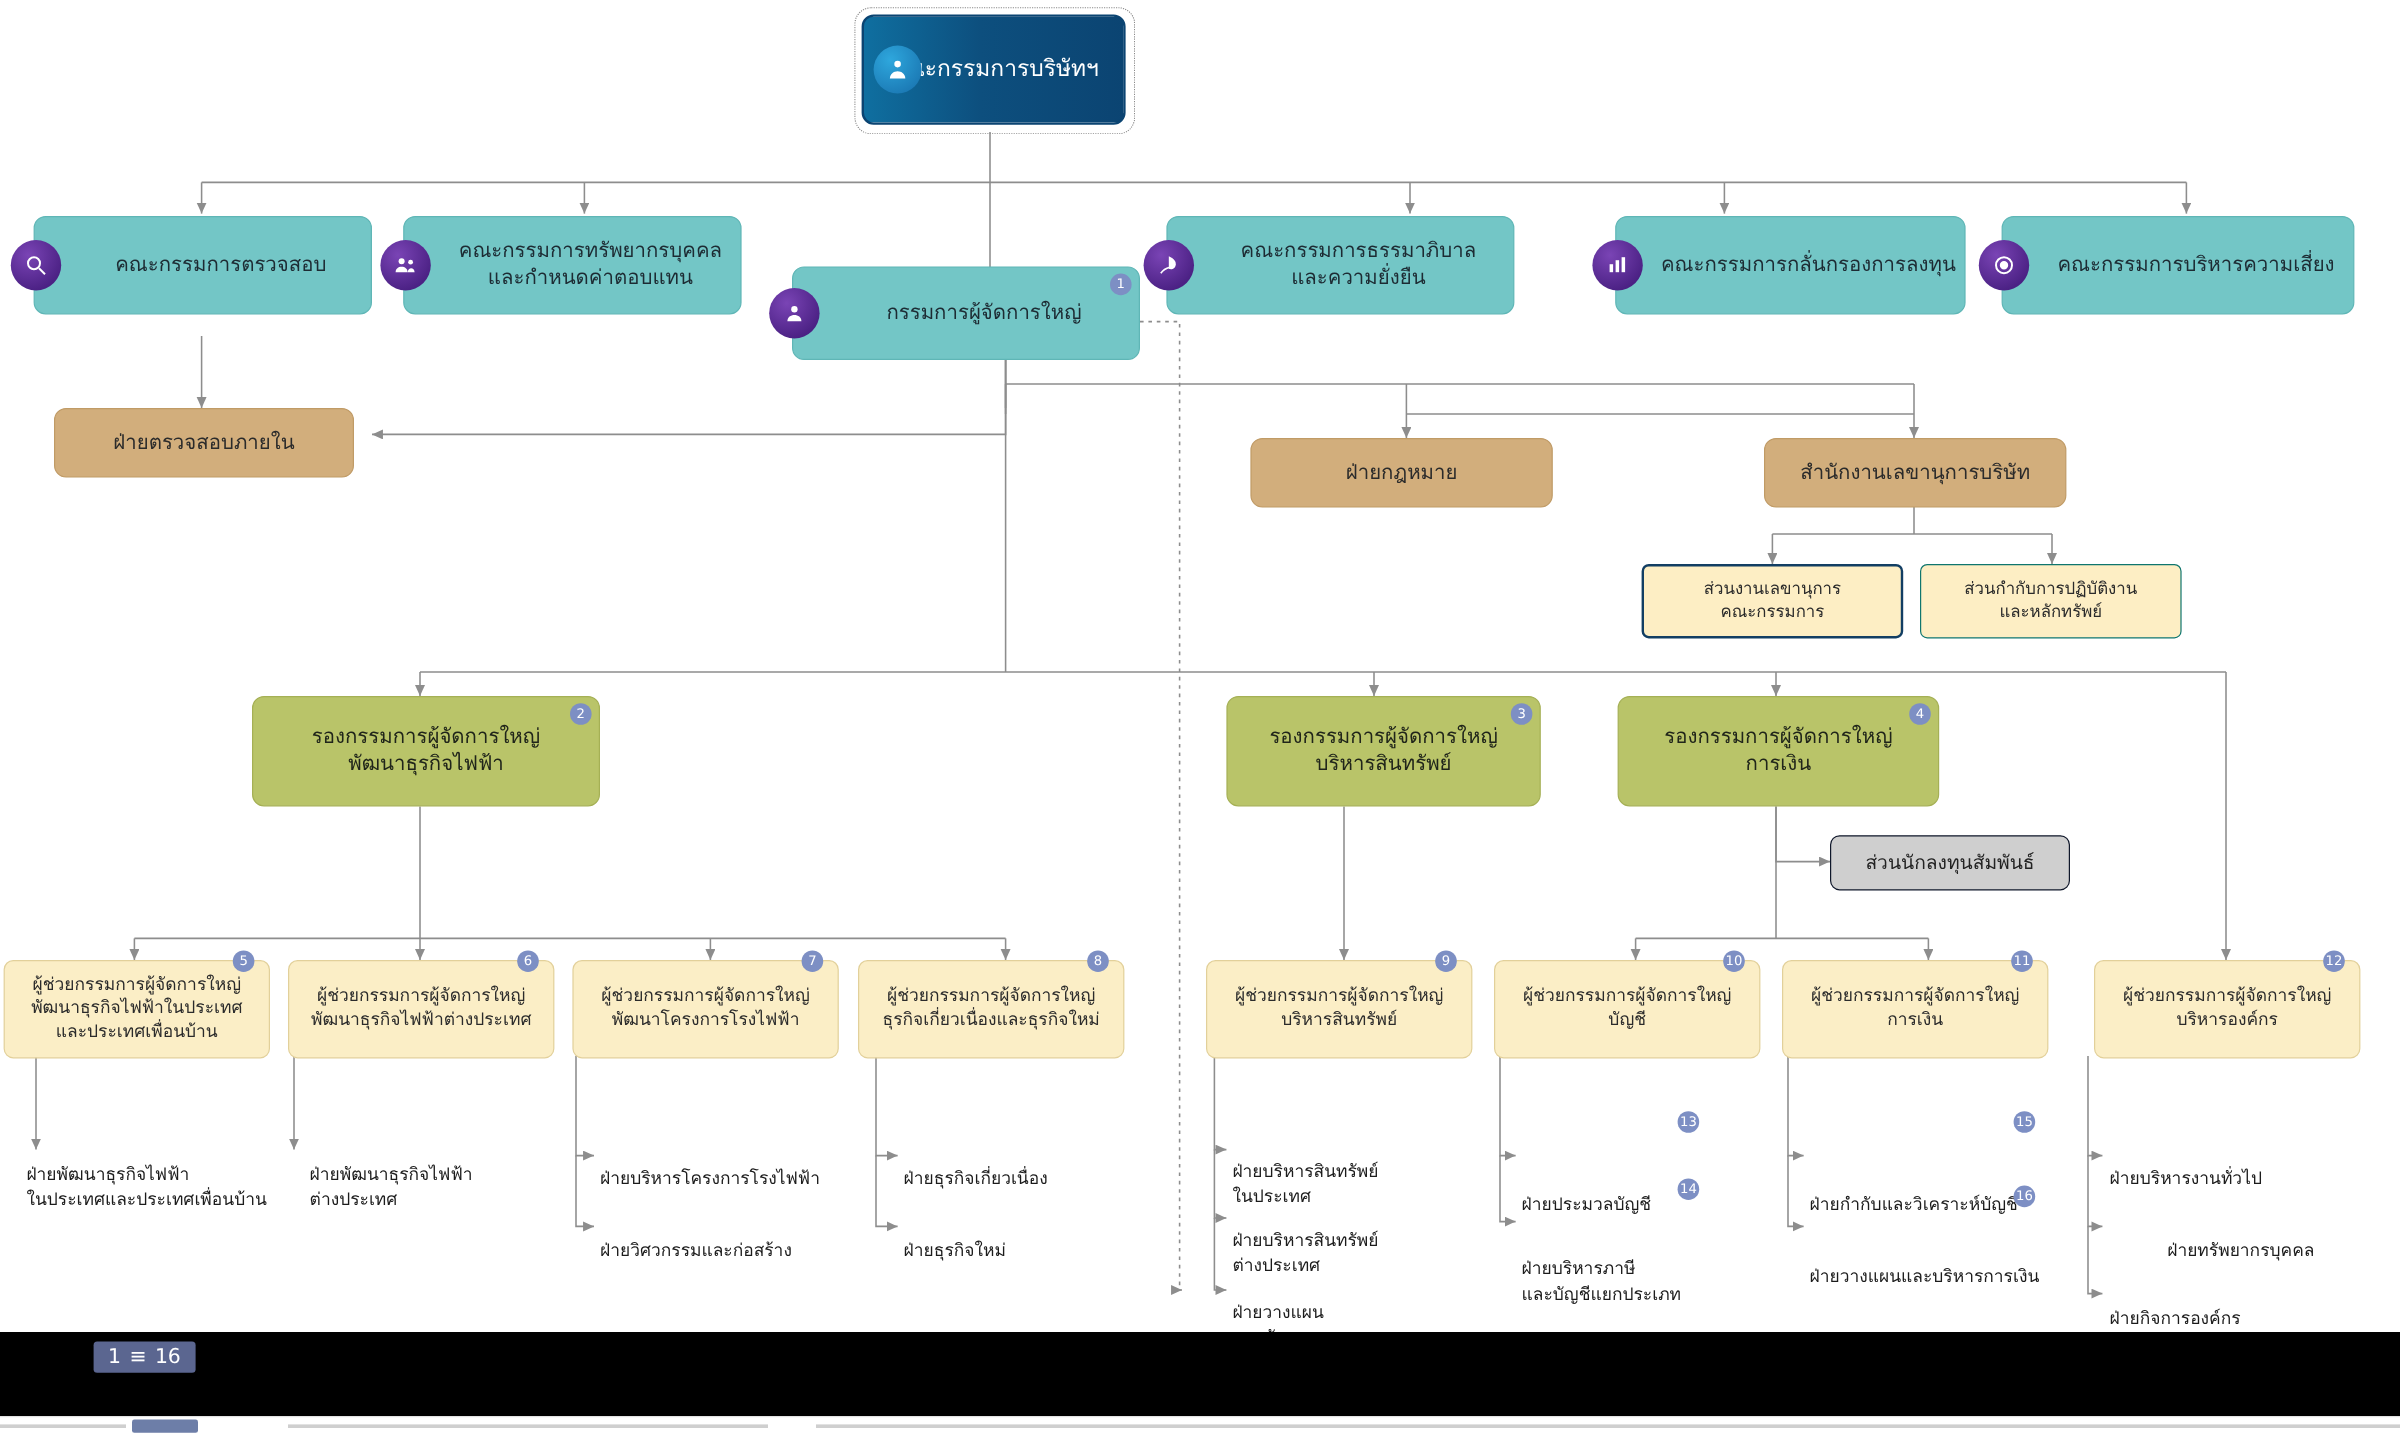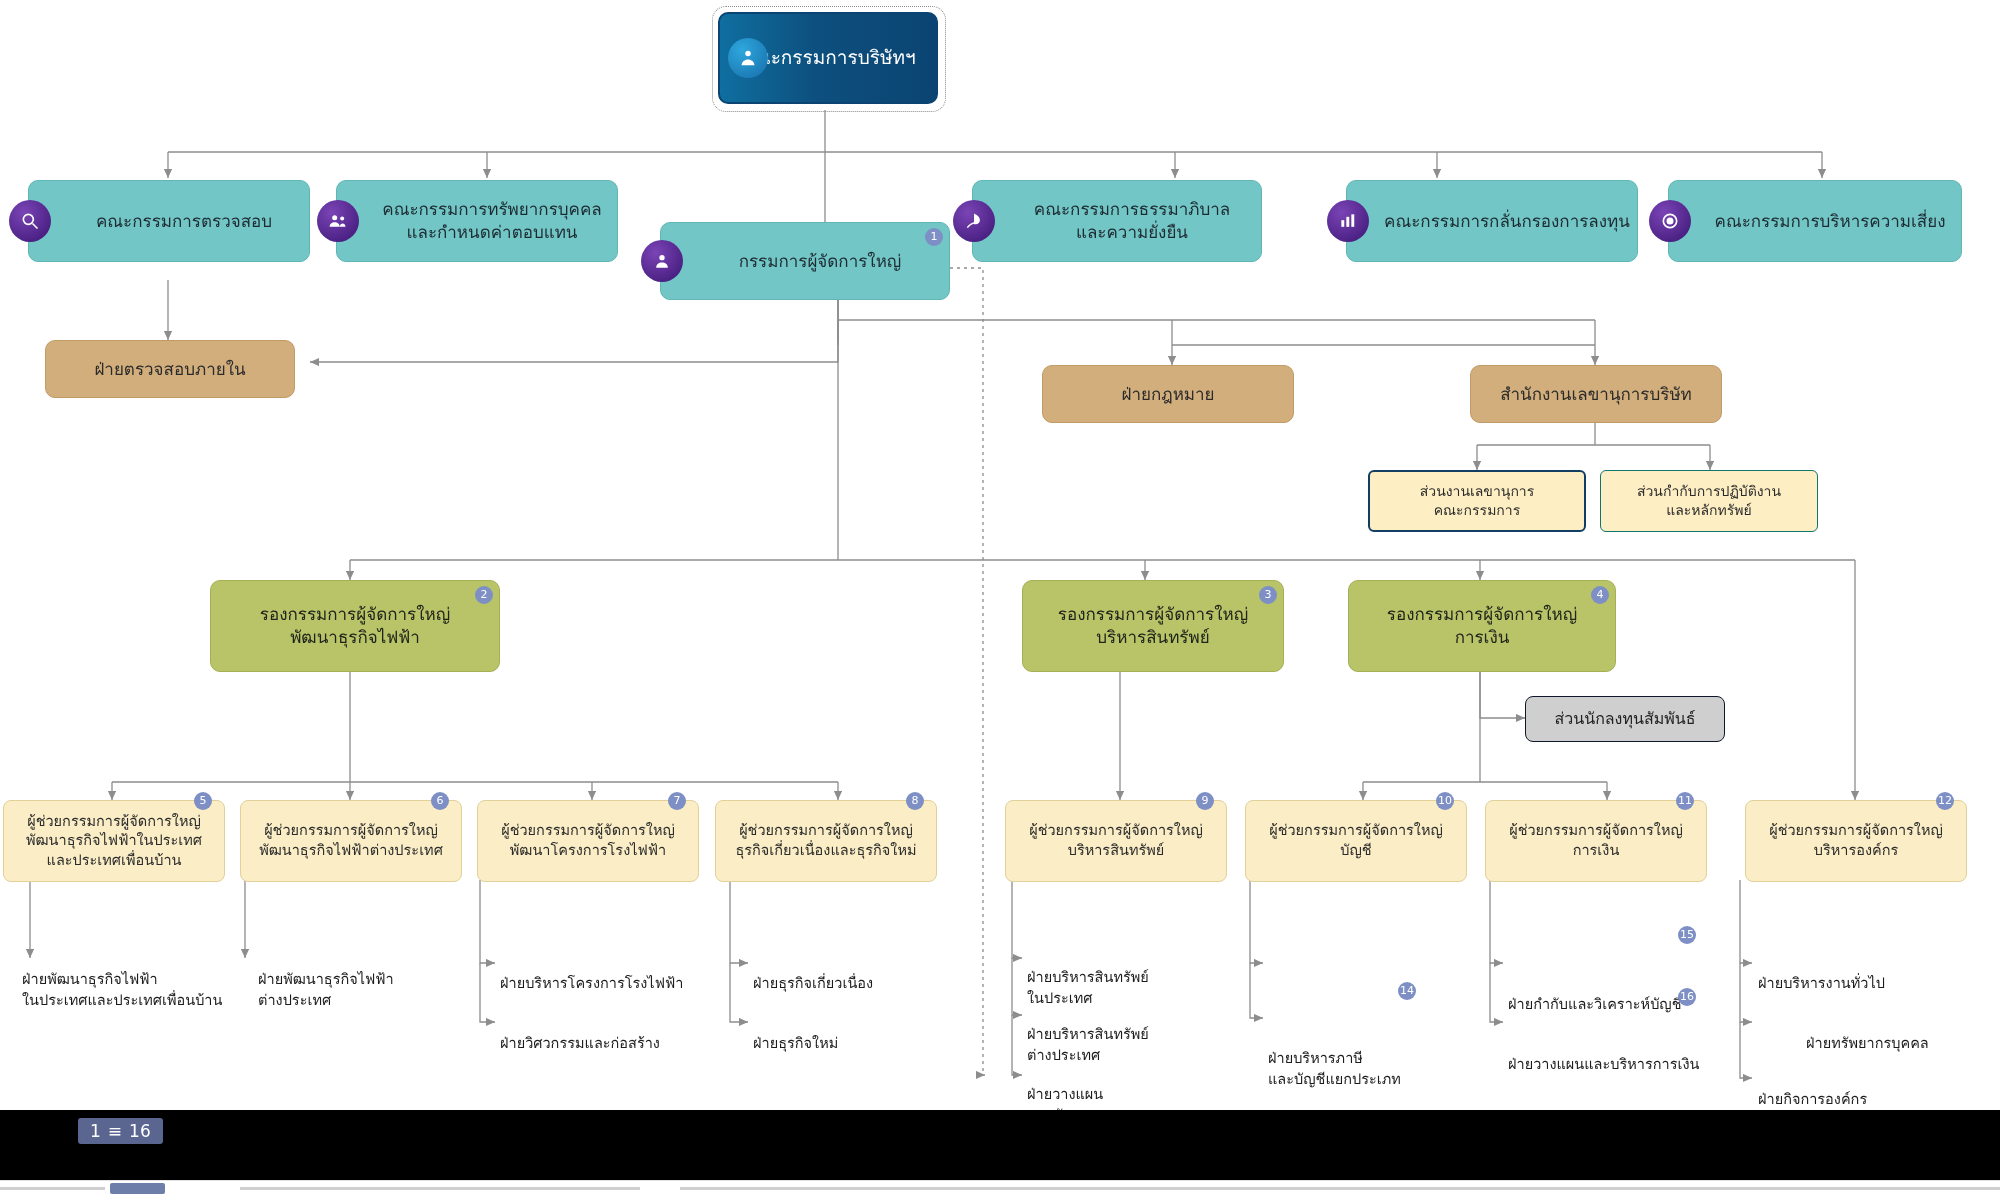--- a/index.html
+++ b/index.html
@@ -519,20 +519,24 @@
 ในประเทศ</span>
   </div>
   <div class="leaf" style="left:1027px; top:1003px; width:190px;">
     <span>ฝ่ายบริหารสินทรัพย์
 ต่างประเทศ</span>
   </div>
   <div class="leaf" style="left:1027px; top:1063px; width:200px;">
     <span>ฝ่ายวางแผน
 และพัฒนาระบบงาน</span>
   </div>
+  <div class="leaf" style="left:1268px; top:952px; width:200px;">
+    <span class="lbadge" style="left:130px; top:-26px;">13</span>
+    <span>ฝ่ายประมวลบัญชี</span>
+  </div>
   <div class="leaf" style="left:1268px; top:1006px; width:200px;">
     <span class="lbadge" style="left:130px; top:-24px;">14</span>
     <span>ฝ่ายบริหารภาษี
 และบัญชีแยกประเภท</span>
   </div>
   <div class="leaf" style="left:1508px; top:952px; width:230px;">
     <span class="lbadge" style="left:170px; top:-26px;">15</span>
     <span>ฝ่ายกำกับและวิเคราะห์บัญชี</span>
   </div>
   <div class="leaf" style="left:1508px; top:1012px; width:230px;">

